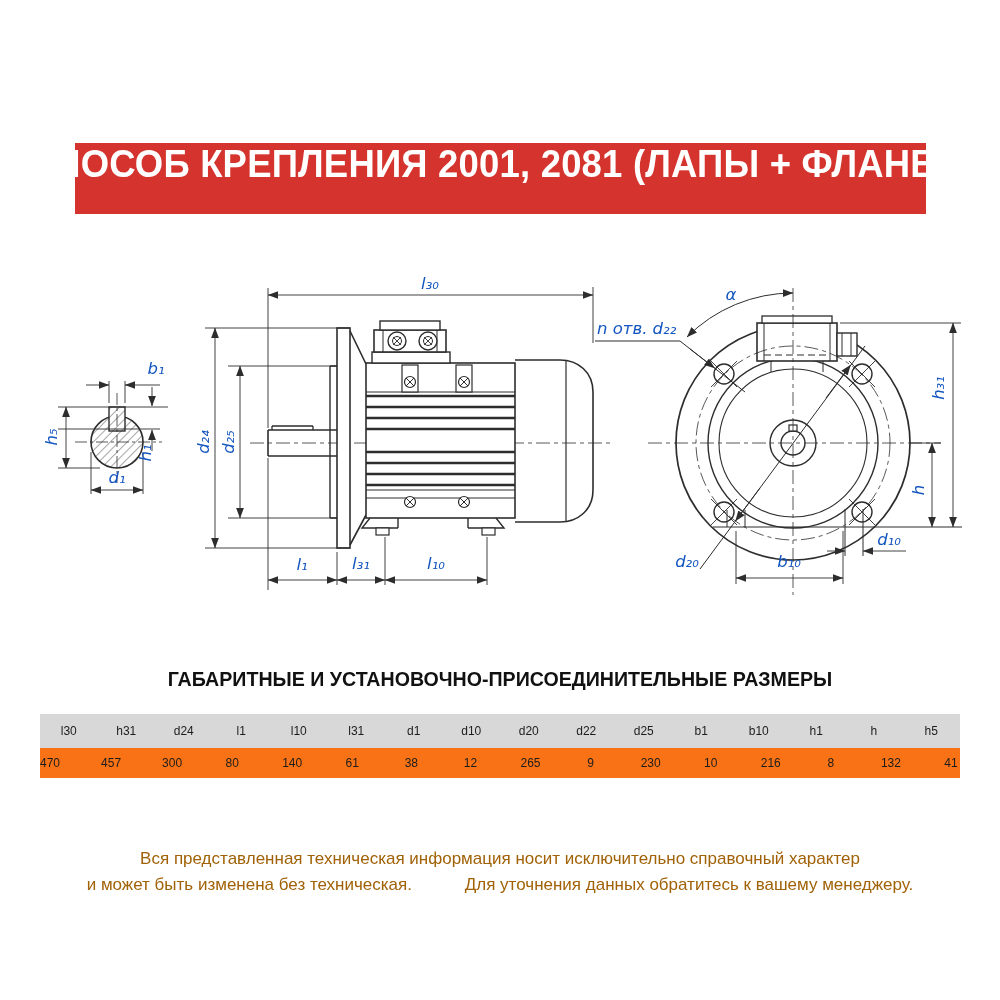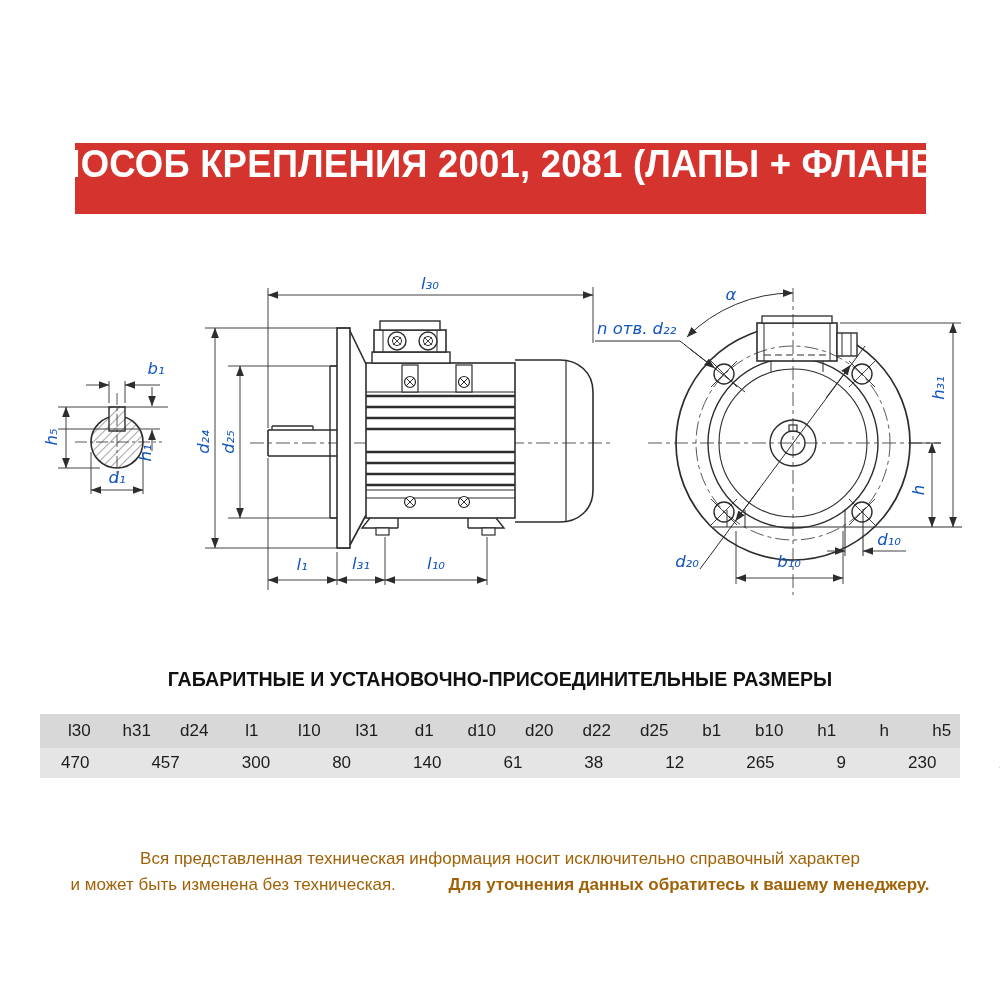--- a/index.html
+++ b/index.html
@@ -11,27 +11,27 @@
           transform:scaleX(.96);letter-spacing:.2px;}
 
   .drawing-wrap{position:absolute;left:0;top:255px;width:1000px;height:340px;}
 
   .section-title{position:absolute;left:0;top:668px;width:1000px;text-align:center;
           font-size:20px;font-weight:bold;color:#111;transform:scaleX(.98);white-space:nowrap;}
 
   .dim-table{position:absolute;left:40px;top:714px;width:920px;}
   .trow{display:flex;width:100%;}
   .trow.head{background:#d8d8d8;height:34px;}
-  .trow.vals{background:#e5e5e5;height:30px;gap:41px;}
+  .trow.vals{background:#f97316;height:30px;gap:41px;}
   .cell{flex:1 1 0;display:flex;align-items:center;justify-content:center;
-        font-size:17px;color:#1c1c1c;white-space:nowrap;margin-left:21px;}
+        font-size:12px;color:#1c1c1c;white-space:nowrap;}
 
   .disclaimer{position:absolute;left:0;top:846px;width:1000px;text-align:center;
         font-size:17px;color:#a16207;line-height:26px;}
-  .disclaimer b{font-weight:bold;margin-left:48px;}
+  .disclaimer b{font-weight:normal;margin-left:48px;}
 
   svg text.lbl{font-family:"DejaVu Sans",sans-serif;font-style:italic;font-size:16.5px;fill:#1456c0;}
 </style>
 </head>
 <body>
 
 <div class="banner">
   <span class="banner-title">СПОСОБ КРЕПЛЕНИЯ 2001, 2081 (ЛАПЫ + ФЛАНЕЦ)</span>
 </div>
 

